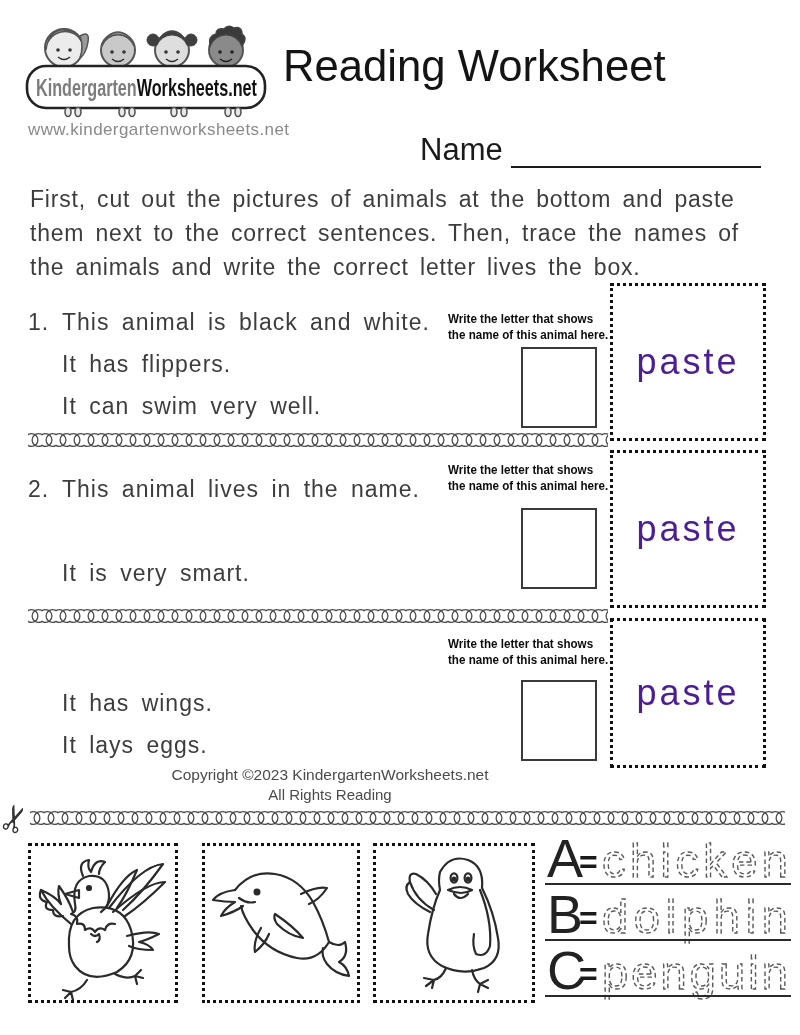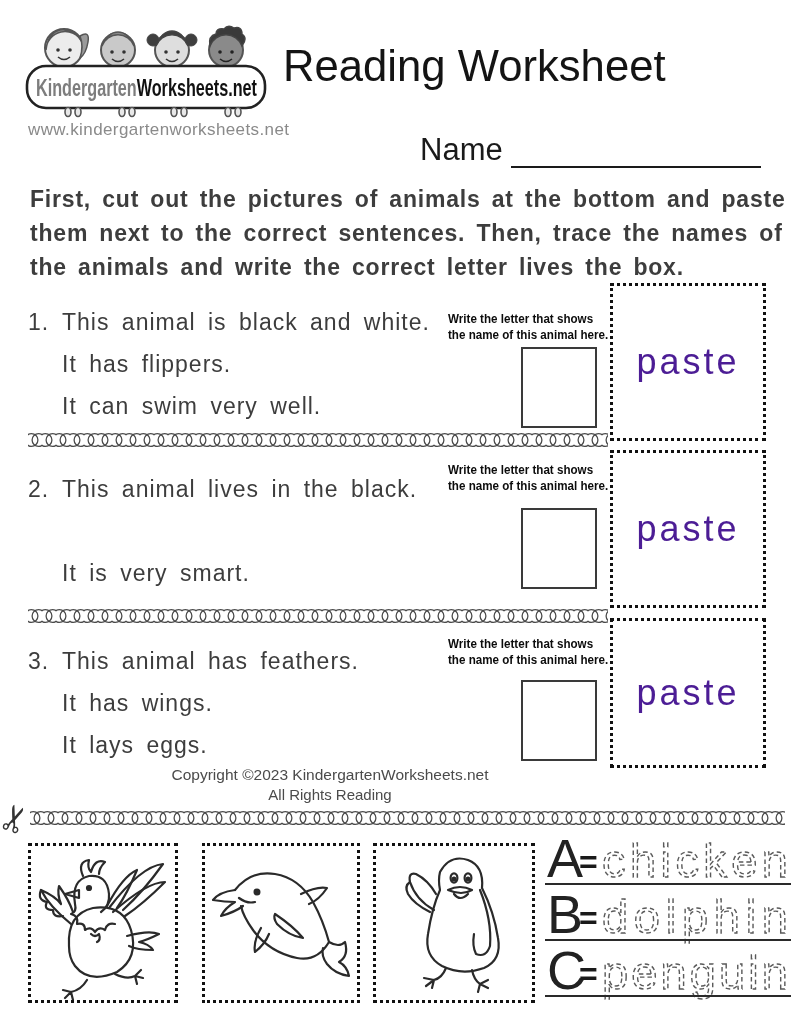--- a/index.html
+++ b/index.html
@@ -16,21 +16,21 @@
                 color: #141414; letter-spacing: 0px; font-weight: 500;
                 transform: scaleX(0.97); transform-origin: left top; }
   .name-row { position: absolute; left: 420px; top: 132px; }
   .name-label { font-size: 31px; color: #1a1a1a; }
   .name-line { display: inline-block; width: 250px; border-bottom: 2px solid #1a1a1a;
                height: 32px; margin-left: 8px; vertical-align: bottom; }
 
   
   .instructions { position: absolute; left: 30px; top: 182px; width: 745px;
                   font-size: 23px; color: #3d3d3d; letter-spacing: 0.8px;
-                  word-spacing: 4px; font-weight: 700; }
+                  word-spacing: 4px; font-weight: 400; }
   .instructions div { line-height: 34px; height: 34px; white-space: nowrap; }
 
   
   .q-block { position: absolute; left: 28px; width: 740px; height: 162px; }
   .q-line { position: absolute; font-size: 23px; color: #3d3d3d;
             letter-spacing: 1px; word-spacing: 5px; white-space: nowrap; }
   .q-num { display: inline-block; width: 34px; }
   .hint { position: absolute; left: 420px; width: 185px; font-size: 12.5px;
           line-height: 16px; color: #0c0c0c; font-weight: 600;
           transform: scaleX(0.93); transform-origin: left top; white-space: nowrap; }
@@ -166,41 +166,38 @@
       <span class="paste-label">paste</span>
     </div>
   </div>
 
   <svg class="chain" style="left:28px; top:430px" width="580" height="20">
     <rect x="0" y="0" width="580" height="20" fill="url(#chainpat)"></rect>
   </svg>
 
   <div class="q-block" style="top:450px">
     <div class="q-line" style="left:0; top:26px">
-      <span class="q-num">2.</span><span>This animal lives in the black.</span>
+      <span class="q-num">2.</span><span>This animal lives in the name.</span>
     </div>
     <div class="q-line" style="left:34px; top:110px">It is very smart.</div>
     <div class="hint" style="top:12px">
       <div>Write the letter that shows</div>
         <div>the name of this animal here.</div>
     </div>
     <div class="letter-box" style="top:58px"></div>
     <div class="paste-box">
       <span class="paste-label">paste</span>
     </div>
   </div>
 
   <svg class="chain" style="left:28px; top:606px" width="580" height="20">
     <rect x="0" y="0" width="580" height="20" fill="url(#chainpat)"></rect>
   </svg>
 
   <div class="q-block" style="top:618px; height:152px">
-    <div class="q-line" style="left:0; top:30px">
-      <span class="q-num">3.</span><span>This animal has feathers.</span>
-    </div>
     <div class="q-line" style="left:34px; top:72px">It has wings.</div>
     <div class="q-line" style="left:34px; top:114px">It lays eggs.</div>
     <div class="hint" style="top:18px">
       <div>Write the letter that shows</div>
         <div>the name of this animal here.</div>
     </div>
     <div class="letter-box" style="top:62px"></div>
     <div class="paste-box" style="height:150px">
       <span class="paste-label">paste</span>
     </div>

